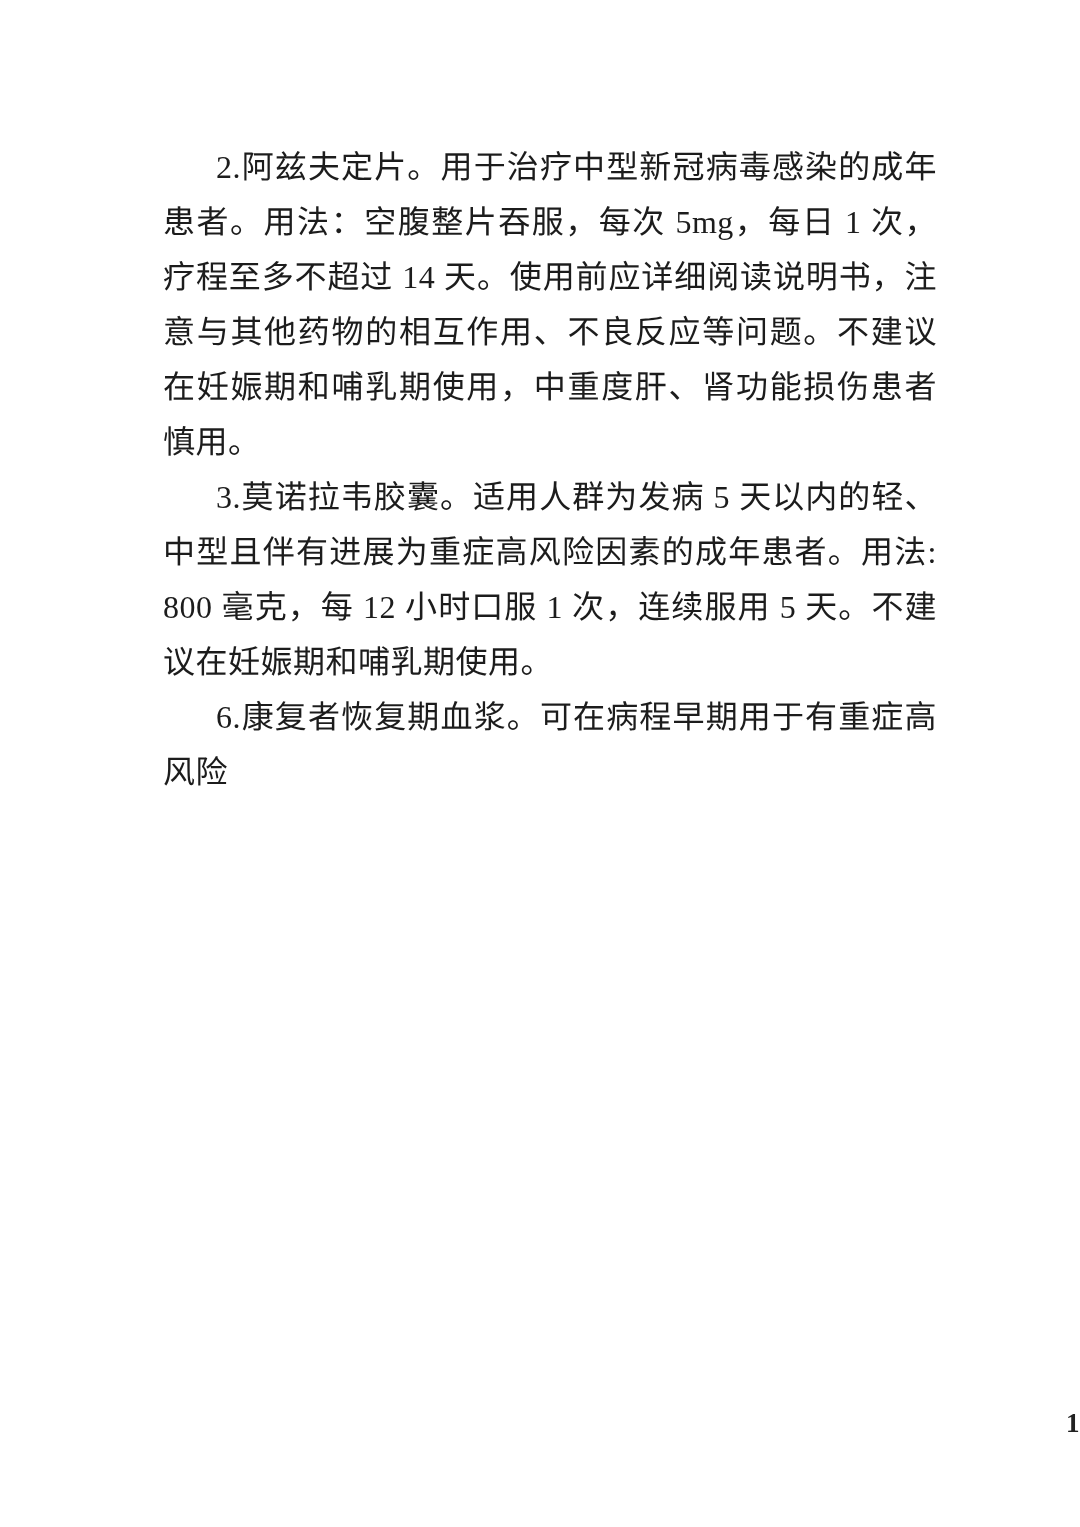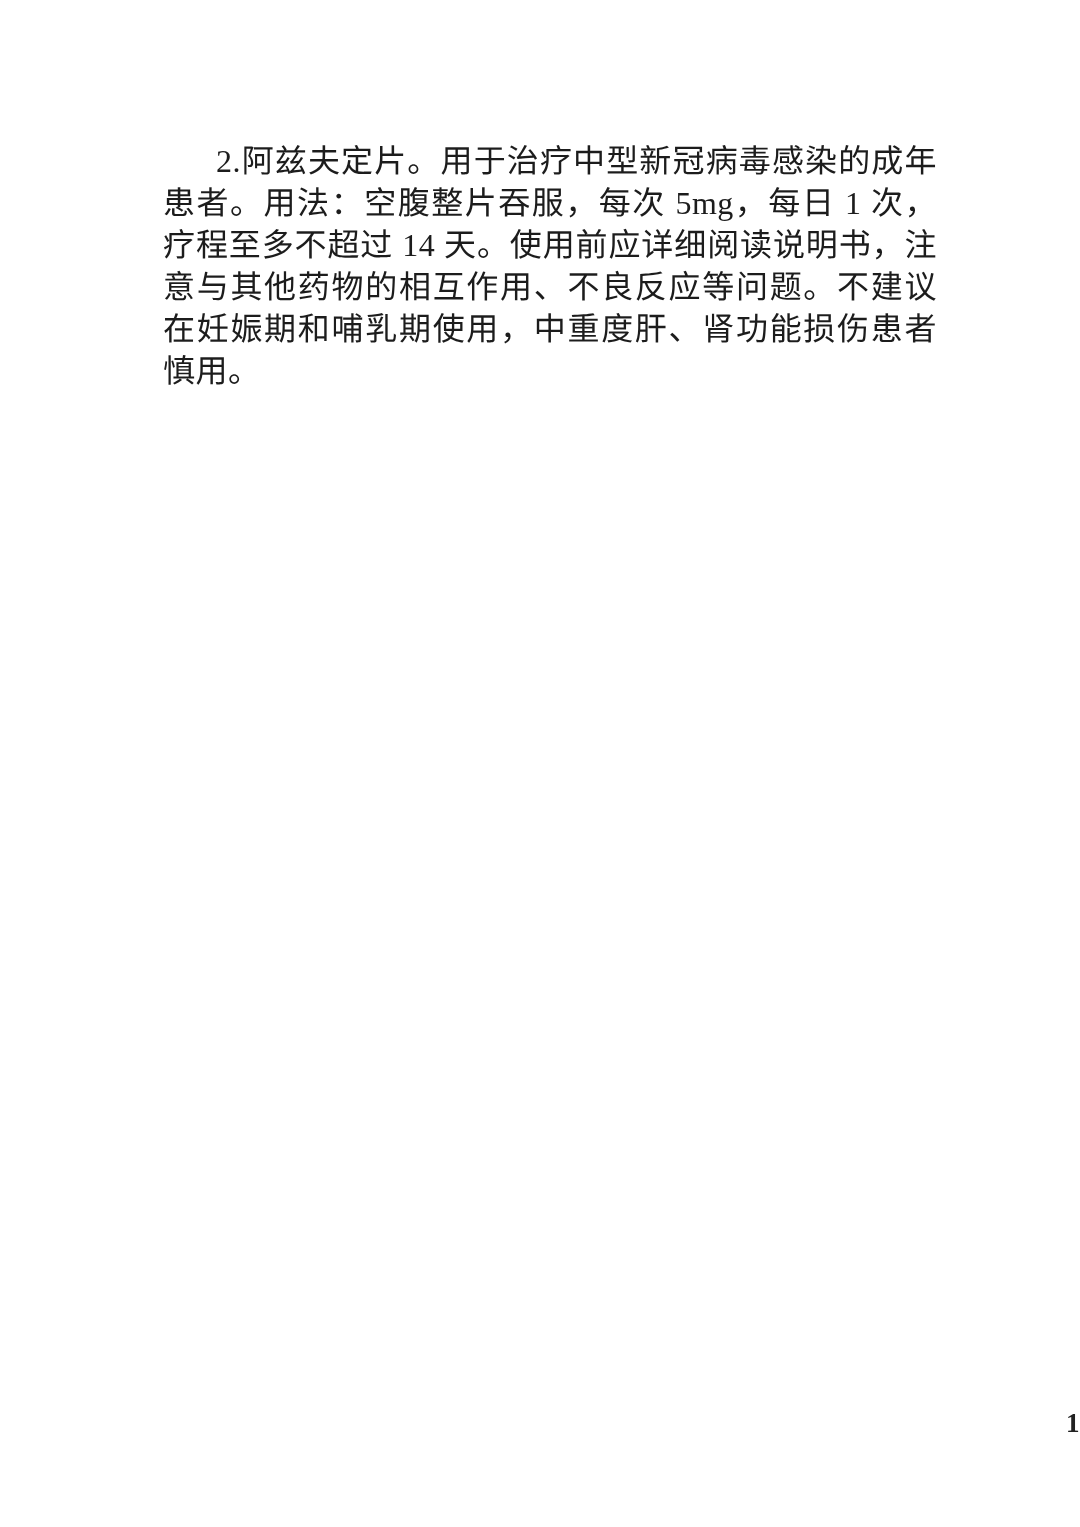--- a/index.html
+++ b/index.html
@@ -19,21 +19,21 @@
   .text-block {
     position: absolute;
     left: 163px;
     top: 140px;
     width: 774px;
   }
   .text-block p {
     margin: 0;
     padding: 0;
     font-size: 32px;
-    line-height: 42px;
+    line-height: 55px;
     text-align: justify;
     text-justify: inter-character;
     text-indent: 53px;
     letter-spacing: 0.5px;
     word-break: break-all;
   }
   .page-number {
     position: absolute;
     left: 13px;
     top: 1406px;
@@ -44,15 +44,17 @@
     color: #222222;
     font-weight: bold;
   }
 </style>
 </head>
 <body>
 
 <div class="page">
   <div class="text-block">
     <p>2.阿兹夫定片。用于治疗中型新冠病毒感染的成年患者。用法：空腹整片吞服，每次 5mg，每日 1 次，疗程至多不超过 14 天。使用前应详细阅读说明书，注意与其他药物的相互作用、不良反应等问题。不建议在妊娠期和哺乳期使用，中重度肝、肾功能损伤患者慎用。</p>
+    <p>3.莫诺拉韦胶囊。适用人群为发病 5 天以内的轻、中型且伴有进展为重症高风险因素的成年患者。用法: 800 毫克，每 12 小时口服 1 次，连续服用 5 天。不建议在妊娠期和哺乳期使用。</p>
+    <p>6.康复者恢复期血浆。可在病程早期用于有重症高风险</p>
   </div>
   <div class="page-number">12</div>
 </div>
 
 </body></html>

